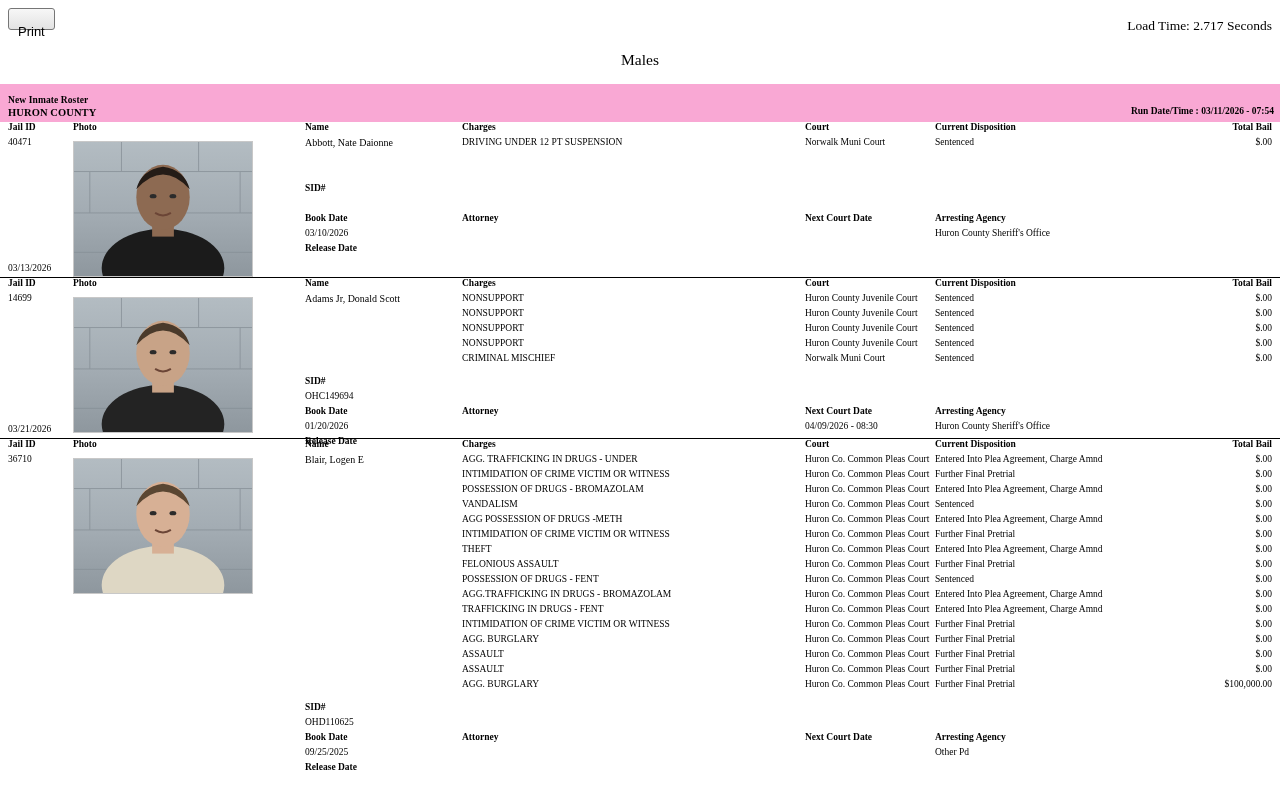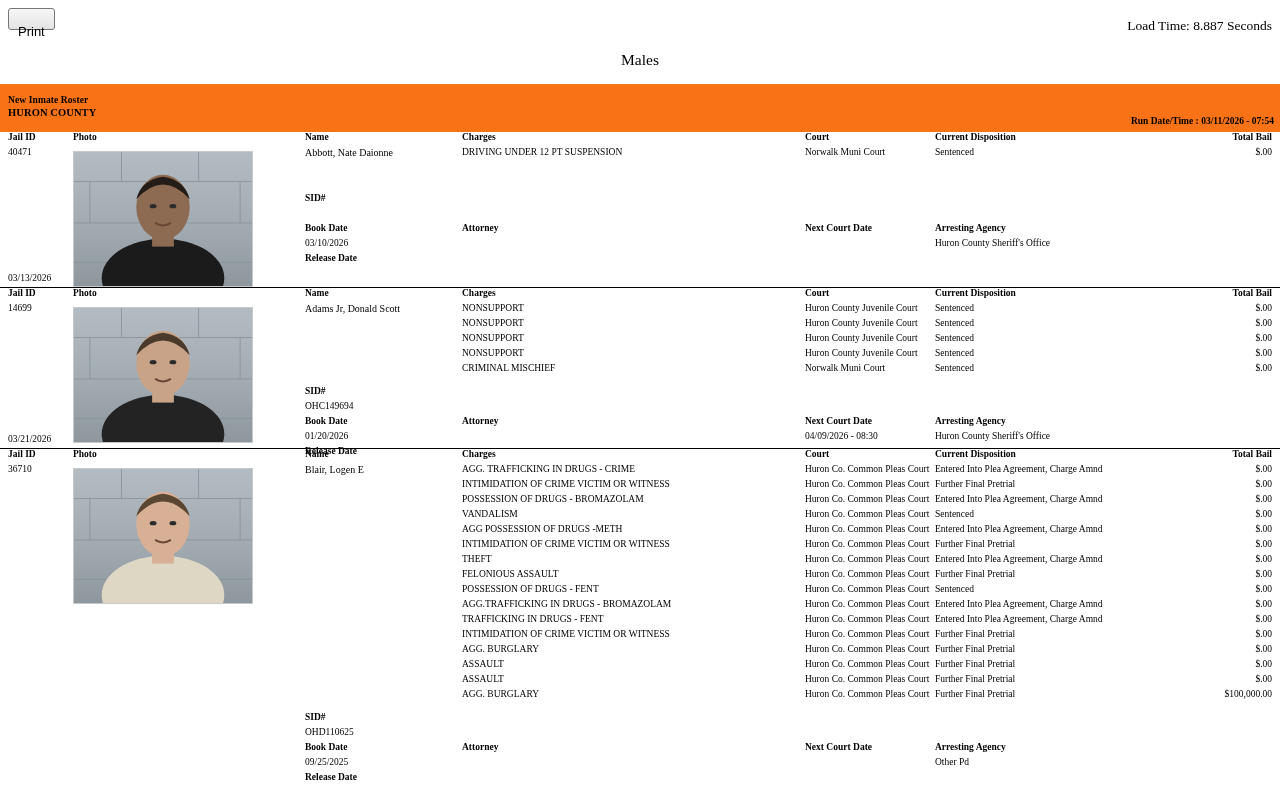--- a/index.html
+++ b/index.html
@@ -56,22 +56,22 @@
     padding: 0;
     position: relative;
     top: 1px;
     font-weight: normal;
   }
 
   
   .report-band {
     position: relative;
     margin-top: 16px;
-    height: 48px;
-    background: #f97316;
+    height: 38px;
+    background: #f9a8d4;
     width: 1280px;
     padding-left: 20px;
   }
   .band-left {
     position: absolute;
     left: 8px;
     top: 11px;
     font-size: 9.5px;
     font-weight: bold;
     line-height: 11.5px;
@@ -169,21 +169,21 @@
     position: absolute;
     left: 8px;
     font-size: 9.5px;
   }
 </style>
 </head>
 <body>
 
 <div class="topbar">
   <button class="print-button">Print</button>
-  <div class="load-time">Load Time: 8.887 Seconds</div>
+  <div class="load-time">Load Time: 2.717 Seconds</div>
 </div>
 
 <div class="page-title">Males</div>
 
 <div class="report-band">
   <div class="band-left">
     <div>New Inmate Roster</div>
     <div class="line2">HURON COUNTY</div>
   </div>
   <div class="band-right-inner">Run Date/Time : 03/11/2026 - 07:54</div>
@@ -440,21 +440,21 @@
     <ellipse cx="100" cy="55" rx="3.4" ry="2.2" fill="#2b2b2b"></ellipse>
     <path d="M82 72 Q90 77 98 72" stroke="#6b4536" stroke-width="2" fill="none"></path>
   </svg>
         </div>
 
       <span class="inmate-name">Blair, Logen E</span>
 
       <div class="charge-rows" style="top:2px;">
 
     <div class="row-line">
-      <span class="c-charges">AGG. TRAFFICKING IN DRUGS - CRIME</span>
+      <span class="c-charges">AGG. TRAFFICKING IN DRUGS - UNDER</span>
       <span class="c-court">Huron Co. Common Pleas Court</span>
       <span class="c-disp">Entered Into Plea Agreement, Charge Amnd</span>
       <span class="bail">$.00</span>
     </div>
     <div class="row-line">
       <span class="c-charges">INTIMIDATION OF CRIME VICTIM OR WITNESS</span>
       <span class="c-court">Huron Co. Common Pleas Court</span>
       <span class="c-disp">Further Final Pretrial</span>
       <span class="bail">$.00</span>
     </div>

